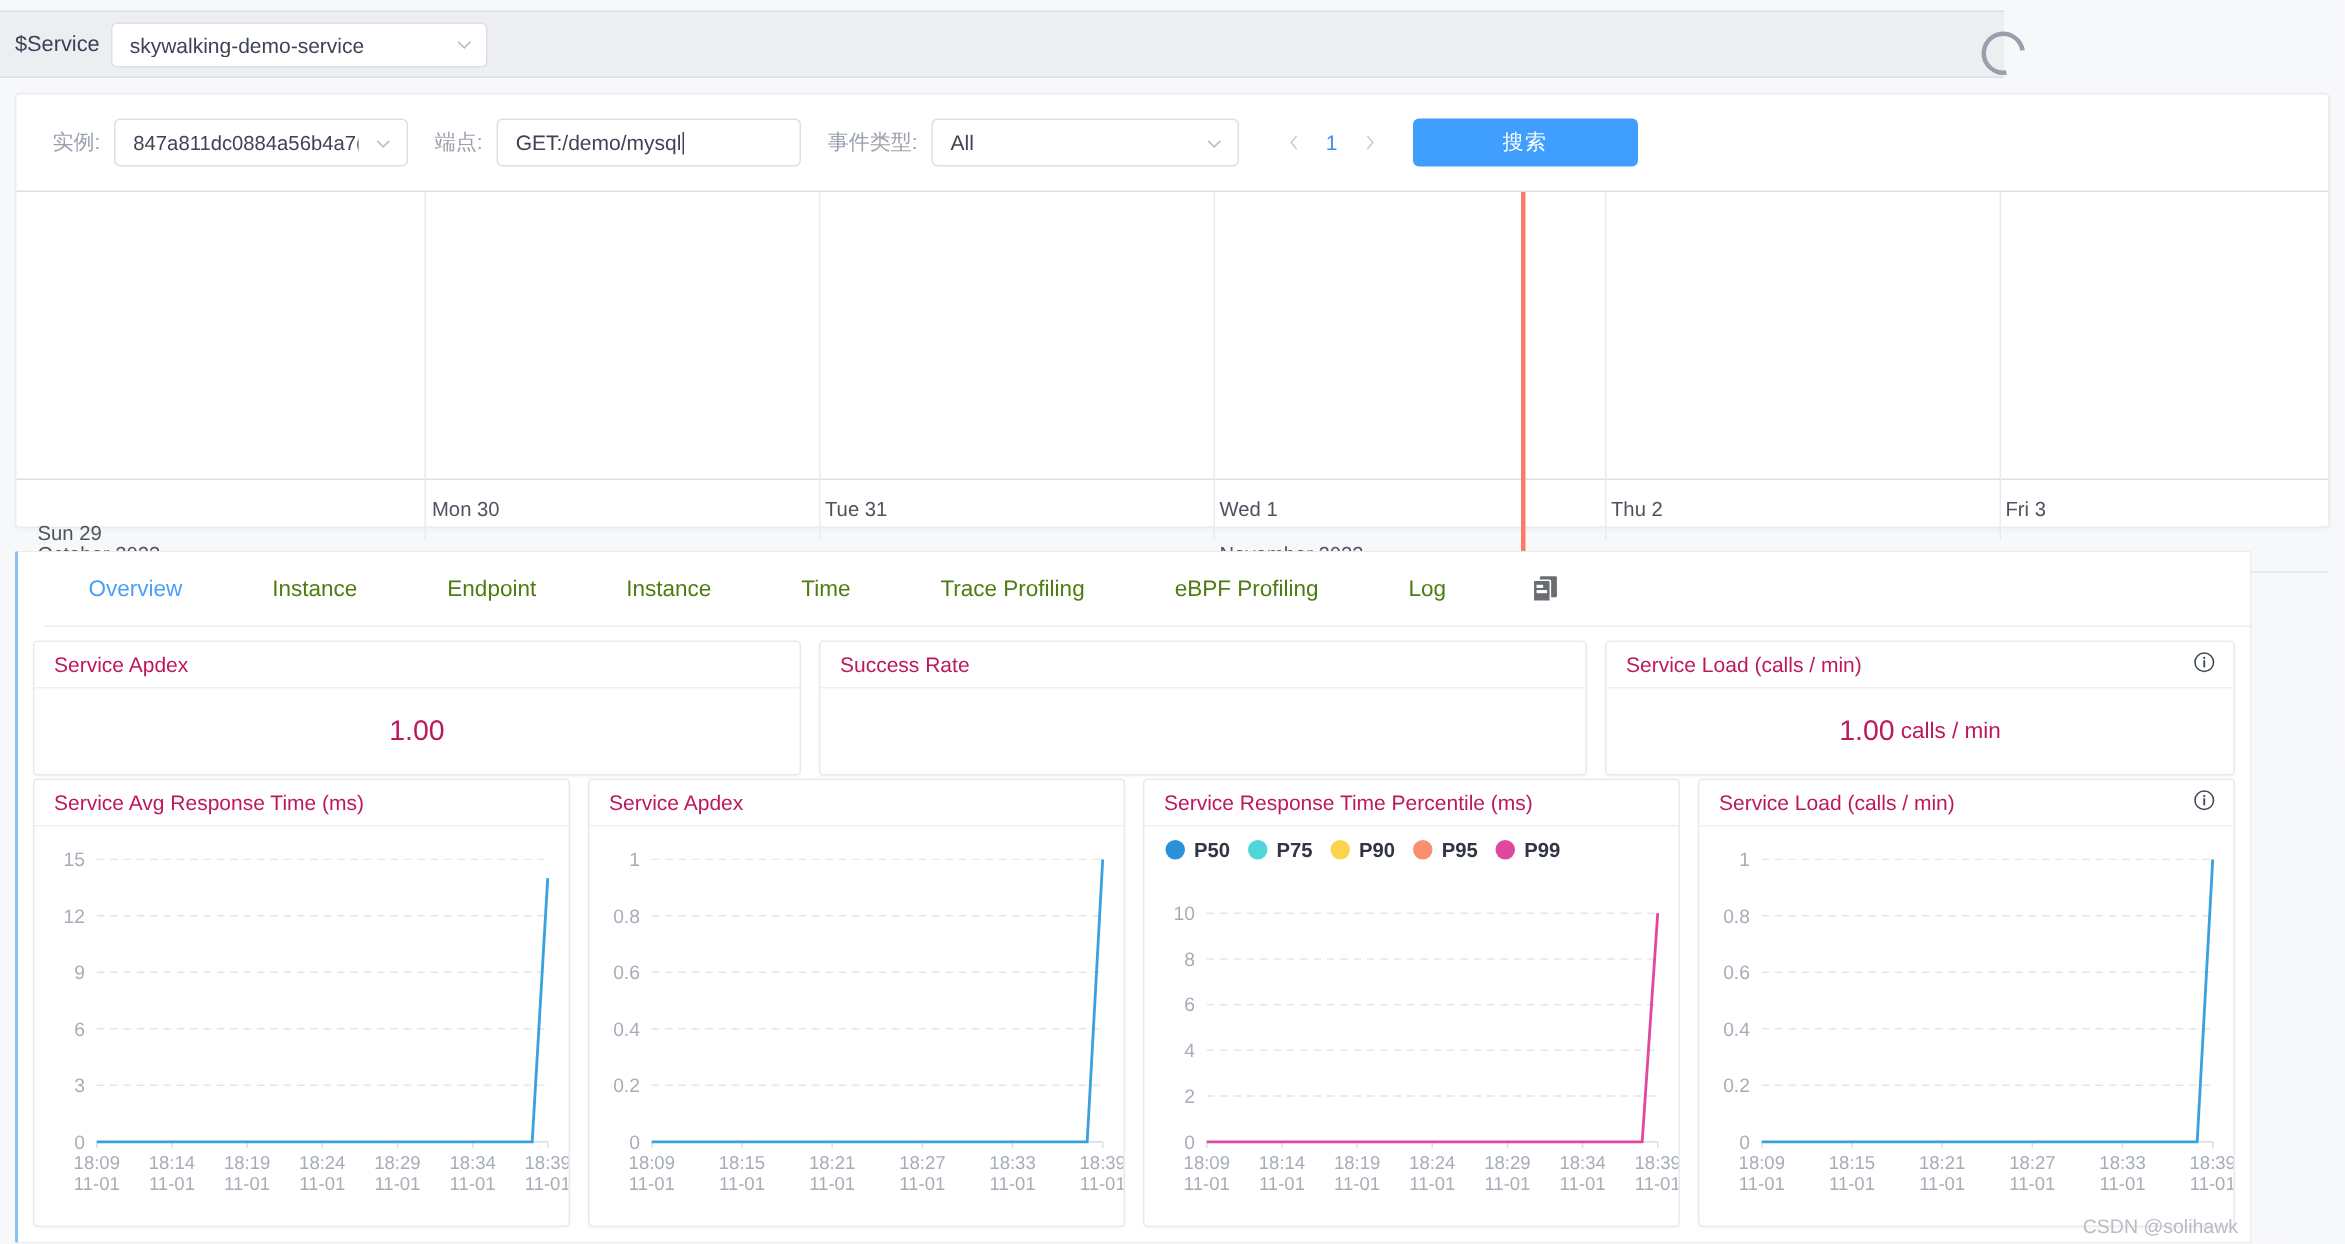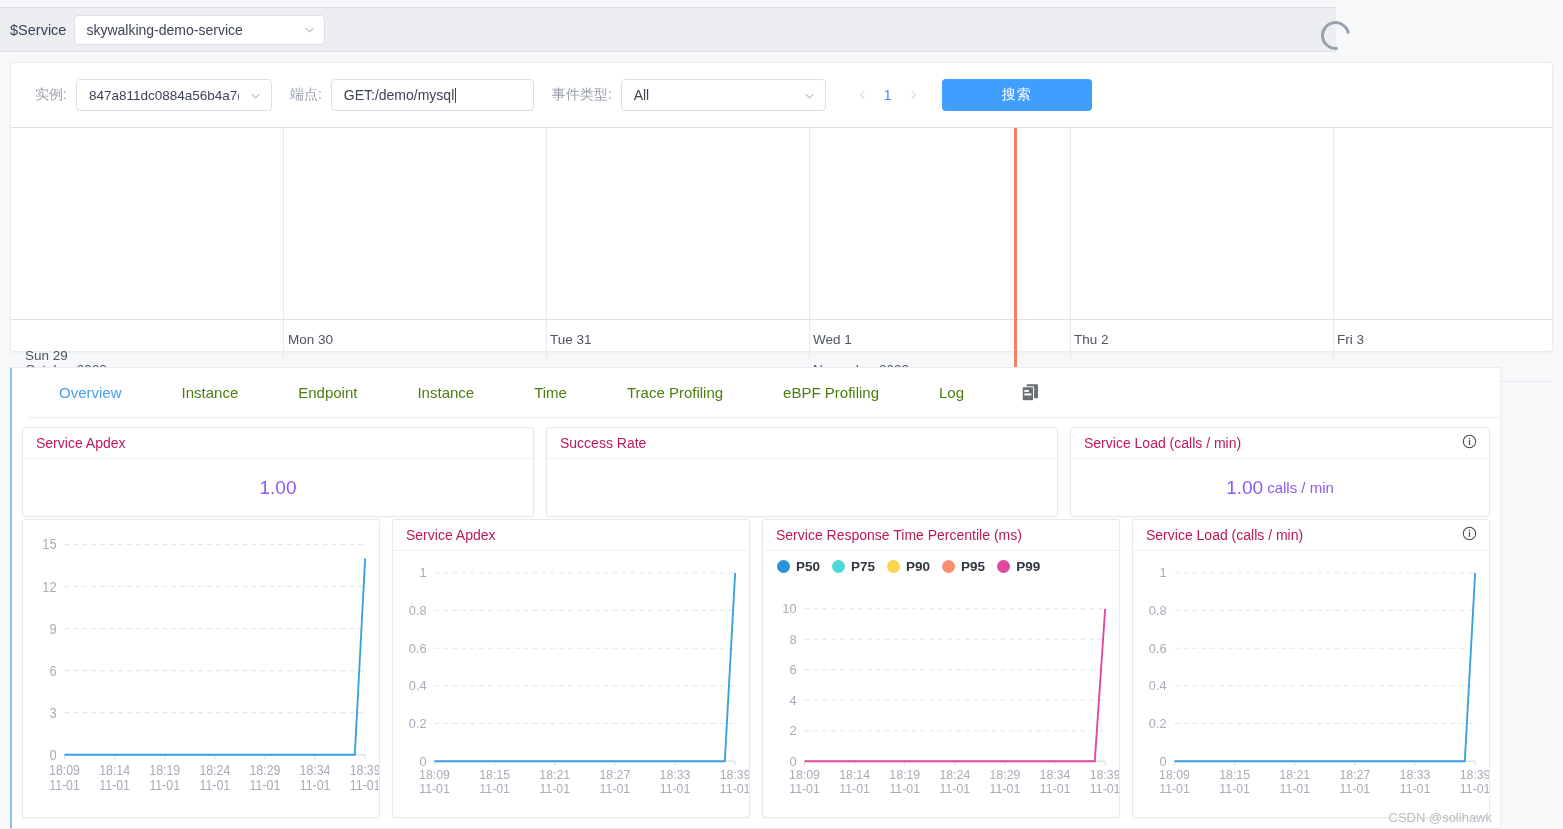--- a/index.html
+++ b/index.html
@@ -228,21 +228,21 @@
     display: flex; align-items: center;
     padding: 0 12px 0 13px;
     font-size: 14px;
     color: #be185d;
   }
   .card-head .info-ic { margin-left: auto; }
   .metric-val {
     flex: 1;
     display: flex; align-items: center; justify-content: center;
     font-size: 19px;
-    color: #8b5cf6;
+    color: #be185d;
   }
   .metric-val .unit { font-size: 15px; margin-left: 4px; }
 
   
   #chart-row {
     position: absolute; left: 0; top: 151px;
     width: 100%;
     display: flex;
     padding: 0 10px;
     gap: 12px;
@@ -427,20 +427,23 @@
         </div>
         <div class="metric-val">
           <span>1.00</span>
           <span class="unit">calls / min</span>
         </div>
       </div>
     </div>
 
   <div id="chart-row">
       <div class="chart-card">
+        <div class="card-head">
+          <span>Service Avg Response Time (ms)</span>
+        </div>
         <div class="chart-body">
           <svg class="plot" viewBox="0 0 360 267" preserveAspectRatio="none">
             <line x1="42" x2="346" y1="211" y2="211" stroke="#e2e5ea" stroke-width="1" stroke-dasharray="5 4"></line>
             <text class="ytick" x="34" y="215.5">0</text>
             <line x1="42" x2="346" y1="173.2" y2="173.2" stroke="#e2e5ea" stroke-width="1" stroke-dasharray="5 4"></line>
             <text class="ytick" x="34" y="177.7">3</text>
             <line x1="42" x2="346" y1="135.39999999999998" y2="135.39999999999998" stroke="#e2e5ea" stroke-width="1" stroke-dasharray="5 4"></line>
             <text class="ytick" x="34" y="139.89999999999998">6</text>
             <line x1="42" x2="346" y1="97.60000000000001" y2="97.60000000000001" stroke="#e2e5ea" stroke-width="1" stroke-dasharray="5 4"></line>
             <text class="ytick" x="34" y="102.10000000000001">9</text>

